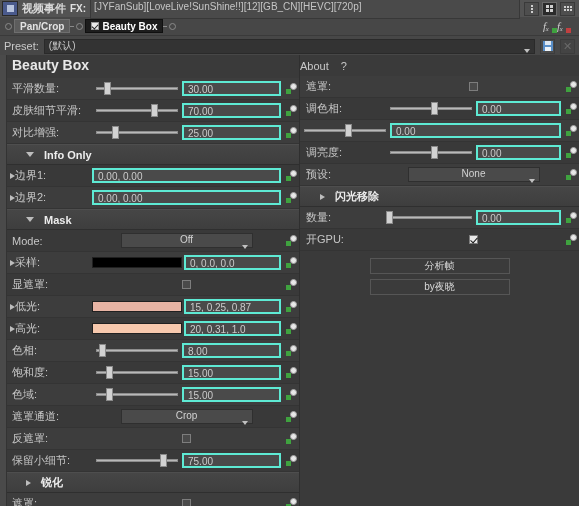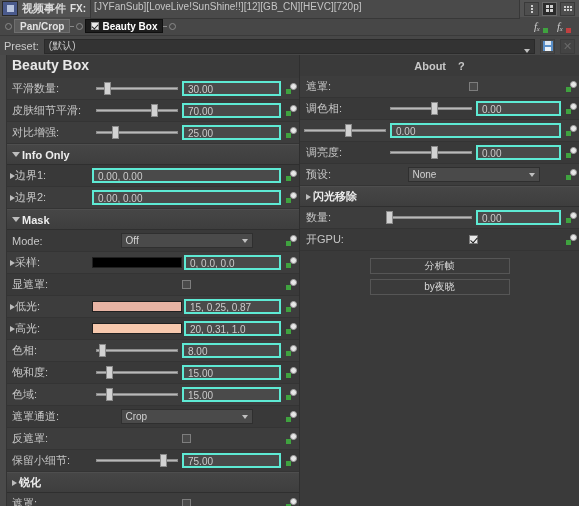--- a/index.html
+++ b/index.html
@@ -35,21 +35,21 @@
     border-bottom:1px solid #3a3a3a;}
   .plug{width:5px;height:5px;border:1px solid #8a8a8a;border-radius:50%;margin:0 2px;flex:none;}
   .line{width:4px;height:1px;background:#8a8a8a;flex:none;}
   .tabitem{display:flex;align-items:center;gap:3px;height:14px;padding:0 5px;background:#5c5c5c;
     border:1px solid #6e6e6e;color:#e2e2e2;font-size:10px;box-sizing:border-box;font-weight:bold;}
   .tabitem.active{background:#1d1d1d;border:1px solid #101010;color:#ffffff;}
   .cbx{width:8px;height:8px;background:#e9e9e9;border:1px solid #999;display:inline-block;
     position:relative;flex:none;box-sizing:border-box;}
   .cbx.checked::after{content:"";position:absolute;left:1px;top:0px;width:3px;height:5px;
     border:solid #1c1c1c;border-width:0 1.4px 1.4px 0;transform:rotate(42deg);}
-  .fxicons{margin-left:auto;display:flex;gap:9px;padding-right:5px;align-items:center;}
+  .fxicons{margin-left:auto;display:flex;padding-right:5px;align-items:center;}
   .fxi{position:relative;width:14px;height:13px;}
   .fxi .fxtext{font-family:"Liberation Serif",serif;font-style:italic;font-size:11px;color:#cfcfcf;
     position:absolute;left:0;top:0;}
   .fxi .badge{position:absolute;right:0;bottom:0;width:5px;height:5px;}
   .badge.add{background:#3fa23f;}
   .badge.del{background:#c04040;}
 
   
   .presetbar{height:20px;background:#474747;display:flex;align-items:center;padding:0 4px;gap:5px;
     border-bottom:1px solid #333;}
@@ -69,21 +69,21 @@
   
   .body{position:absolute;left:0;top:55px;width:579px;height:451px;background:#3a3a3a;display:flex;}
   .col{box-sizing:border-box;}
   .colL{width:300px;background:#3a3a3a;border-right:1px solid #2f2f2f;position:relative;}
   .colR{width:279px;background:#3a3a3a;position:relative;}
   .gutter{position:absolute;left:0;top:0;width:6px;height:100%;background:#4a4a4a;border-right:1px solid #333;}
   .inner{margin-left:6px;}
 
   .bbhead{display:flex;align-items:baseline;height:21px;padding:2px 0 0 6px;}
   .bbtitle{font-size:14px;font-weight:bold;color:#e8e8e8;font-family:"Liberation Sans",sans-serif;}
-  .rhead{display:flex;align-items:center;justify-content:center;height:21px;padding-right:0;gap:12px;font-weight:bold;}
+  .rhead{display:flex;align-items:center;justify-content:flex-start;height:21px;padding-right:0;gap:12px;}
   .rhead span{color:#c8c8c8;font-size:11px;}
 
   
   .row{height:21px;display:flex;align-items:center;border-bottom:1px solid #343434;background:#3d3d3d;}
   .row.alt{background:#393939;}
   .row .lab{width:86px;padding-left:6px;color:#c6c6c6;font-size:11px;white-space:nowrap;overflow:hidden;box-sizing:border-box;}
   .row .lab.ind{padding-left:4px;display:flex;align-items:center;gap:0;}
   .tri{width:0;height:0;border-top:3.5px solid transparent;border-bottom:3.5px solid transparent;
     border-left:5px solid #bdbdbd;flex:none;}
   .tri.down{border-left:4px solid transparent;border-right:4px solid transparent;
@@ -100,25 +100,25 @@
     background:#e8e8e8;border:1px solid #a0a0a0;box-sizing:border-box;}
   .kficon::after{content:"";position:absolute;left:0;bottom:0;width:5px;height:5px;background:#3fa23f;}
   .ckcell{flex:1;display:flex;align-items:center;justify-content:center;margin-right:2px;}
   .cbx2{width:9px;height:9px;background:#4a4a4a;border:1px solid #7d7d7d;position:relative;box-sizing:border-box;}
   .cbx2.checked{background:#e9e9e9;}
   .cbx2.checked::after{content:"";position:absolute;left:2px;top:0px;width:3px;height:6px;
     border:solid #1b1b1b;border-width:0 1.5px 1.5px 0;transform:rotate(42deg);}
   .swatch{width:90px;height:11px;border:1px solid #202020;box-sizing:border-box;flex:none;margin:0 2px 0 0;}
   .ddwrap{flex:1;margin-right:2px;display:flex;justify-content:center;}
   .dropdown{width:132px;height:15px;background:#4a4a4a;border:1px solid #2f2f2f;display:flex;
-    align-items:center;padding:0 4px;box-sizing:border-box;color:#d2d2d2;font-size:10px;}
+    align-items:center;padding:0 4px;box-sizing:border-box;color:#d2d2d2;font-size:10px;flex-direction:column;}
   .dropdown .caret{margin-left:auto;}
 
   
-  .sect{height:19px;display:flex;align-items:center;gap:2px;padding-left:6px;
+  .sect{height:19px;display:flex;align-items:center;gap:10px;padding-left:20px;
     background:linear-gradient(#464646,#3e3e3e);border-top:1px solid #4e4e4e;border-bottom:1px solid #2f2f2f;}
   .sect .t{font-size:11px;font-weight:bold;color:#ededed;}
 
   .btnrow{height:21px;display:flex;align-items:center;justify-content:center;}
   .pbtn{width:140px;height:16px;background:#3b3b3b;border:1px solid #565656;color:#d7d7d7;
     font-size:10px;display:flex;align-items:center;justify-content:center;box-sizing:border-box;}
   .spacer{height:4px;}
 </style>
 </head>
 <body>

